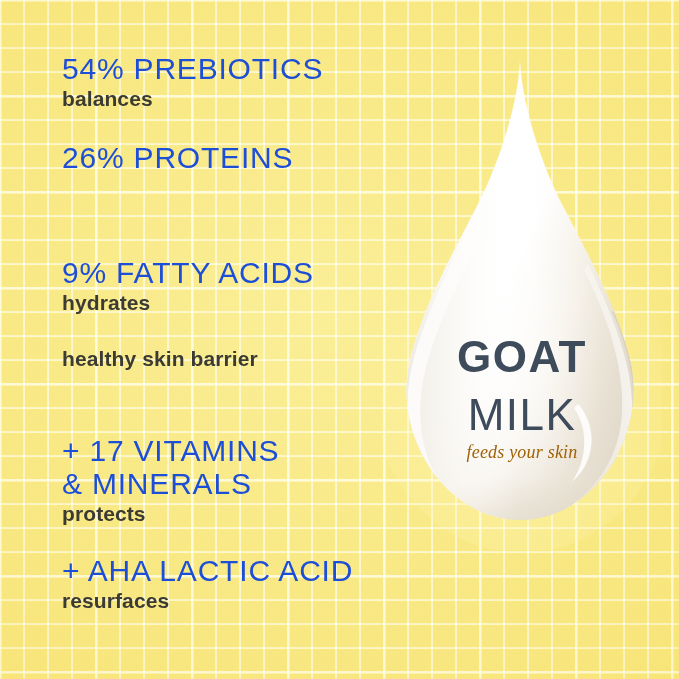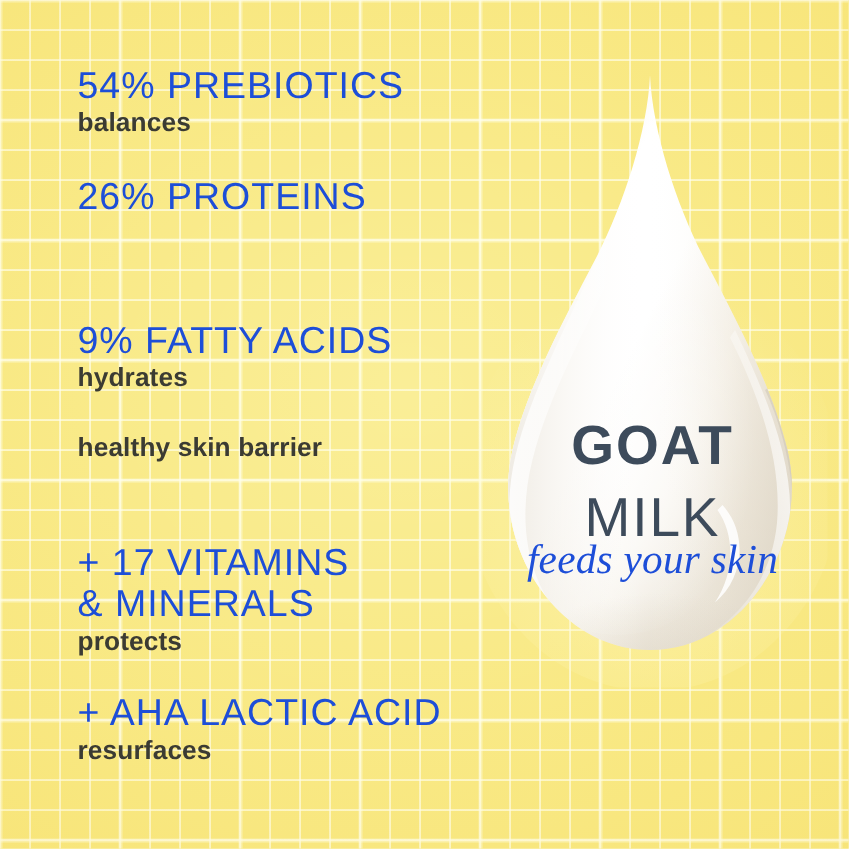--- a/index.html
+++ b/index.html
@@ -128,26 +128,26 @@
     color: #3D4B5B;
     line-height: 1.04;
     margin: 0;
   }
   .goat { position: absolute; left: 0; right: 0; top: 276px; font-weight: bold; }
   .milk { position: absolute; left: 0; right: 0; top: 322px; margin-top: 12px; }
   .feeds {
     position: absolute;
     left: 0; right: 0;
     top: 372px;
-    margin: 0;
+    margin: 12px;
     font-family: "Liberation Serif", "DejaVu Serif", serif;
     font-style: italic;
-    font-size: 33px;
+    font-size: 18px;
     letter-spacing: 0.2px;
-    color: #1d4ed8;
+    color: #a16207;
   }
 </style>
 </head>
 <body>
 
 <div id="canvas">
 
   <div class="bg-base"></div>
   <div class="bg-base-wide"></div>
   <div class="bg-vignette"></div>

